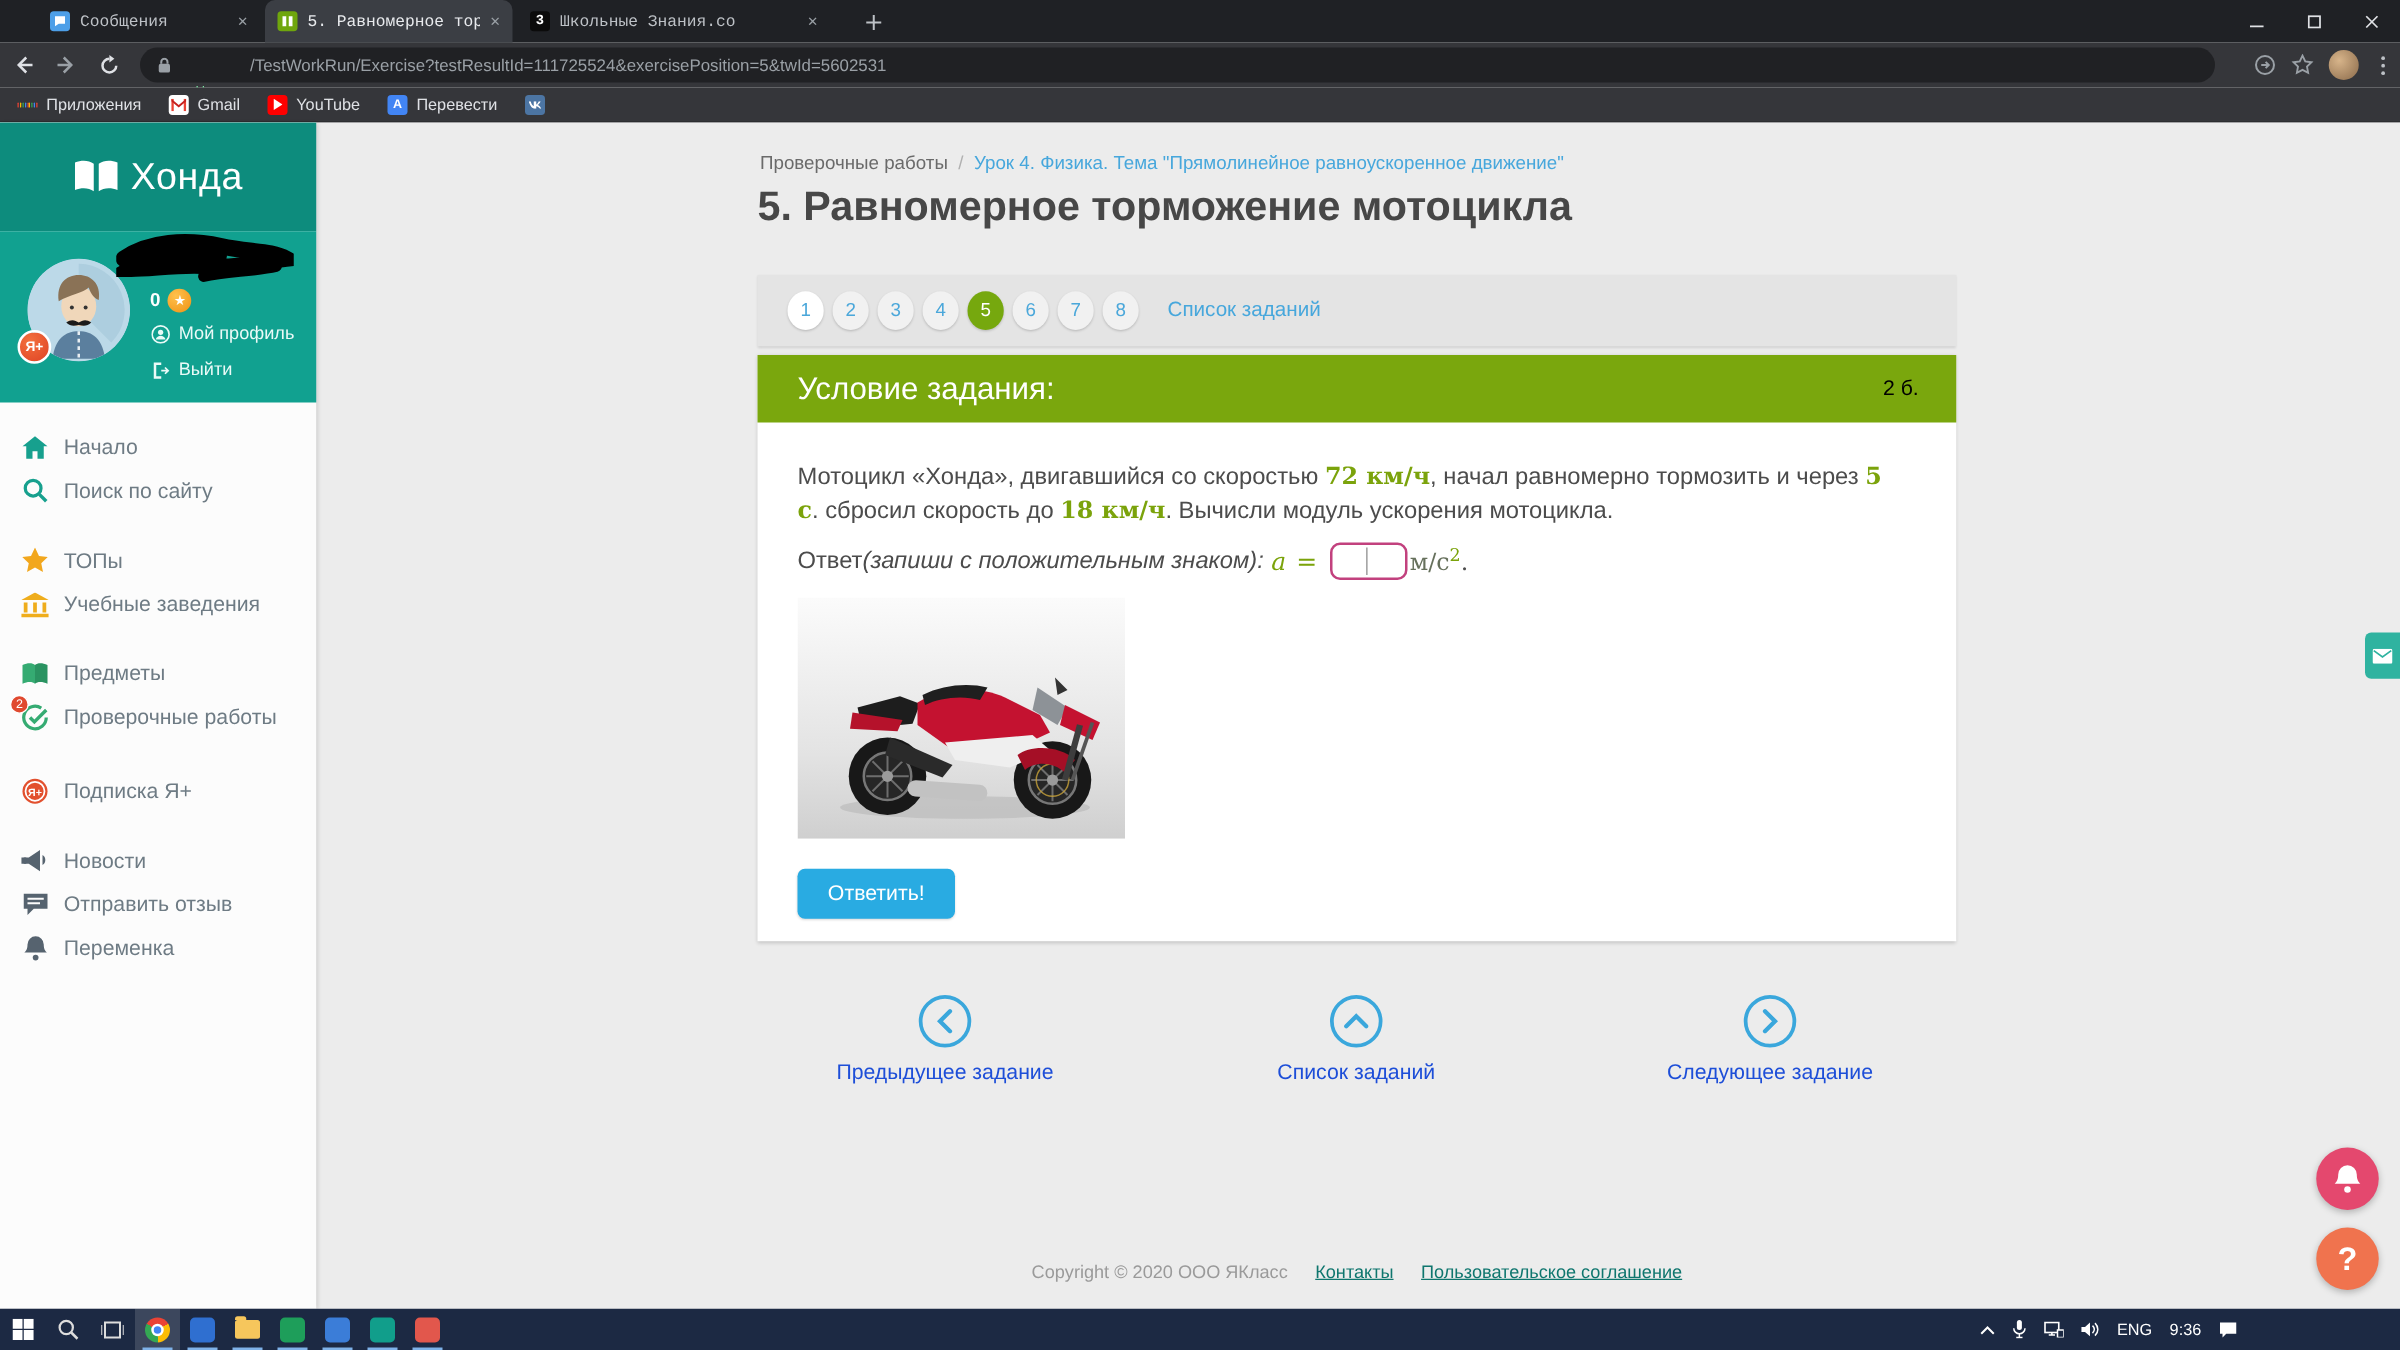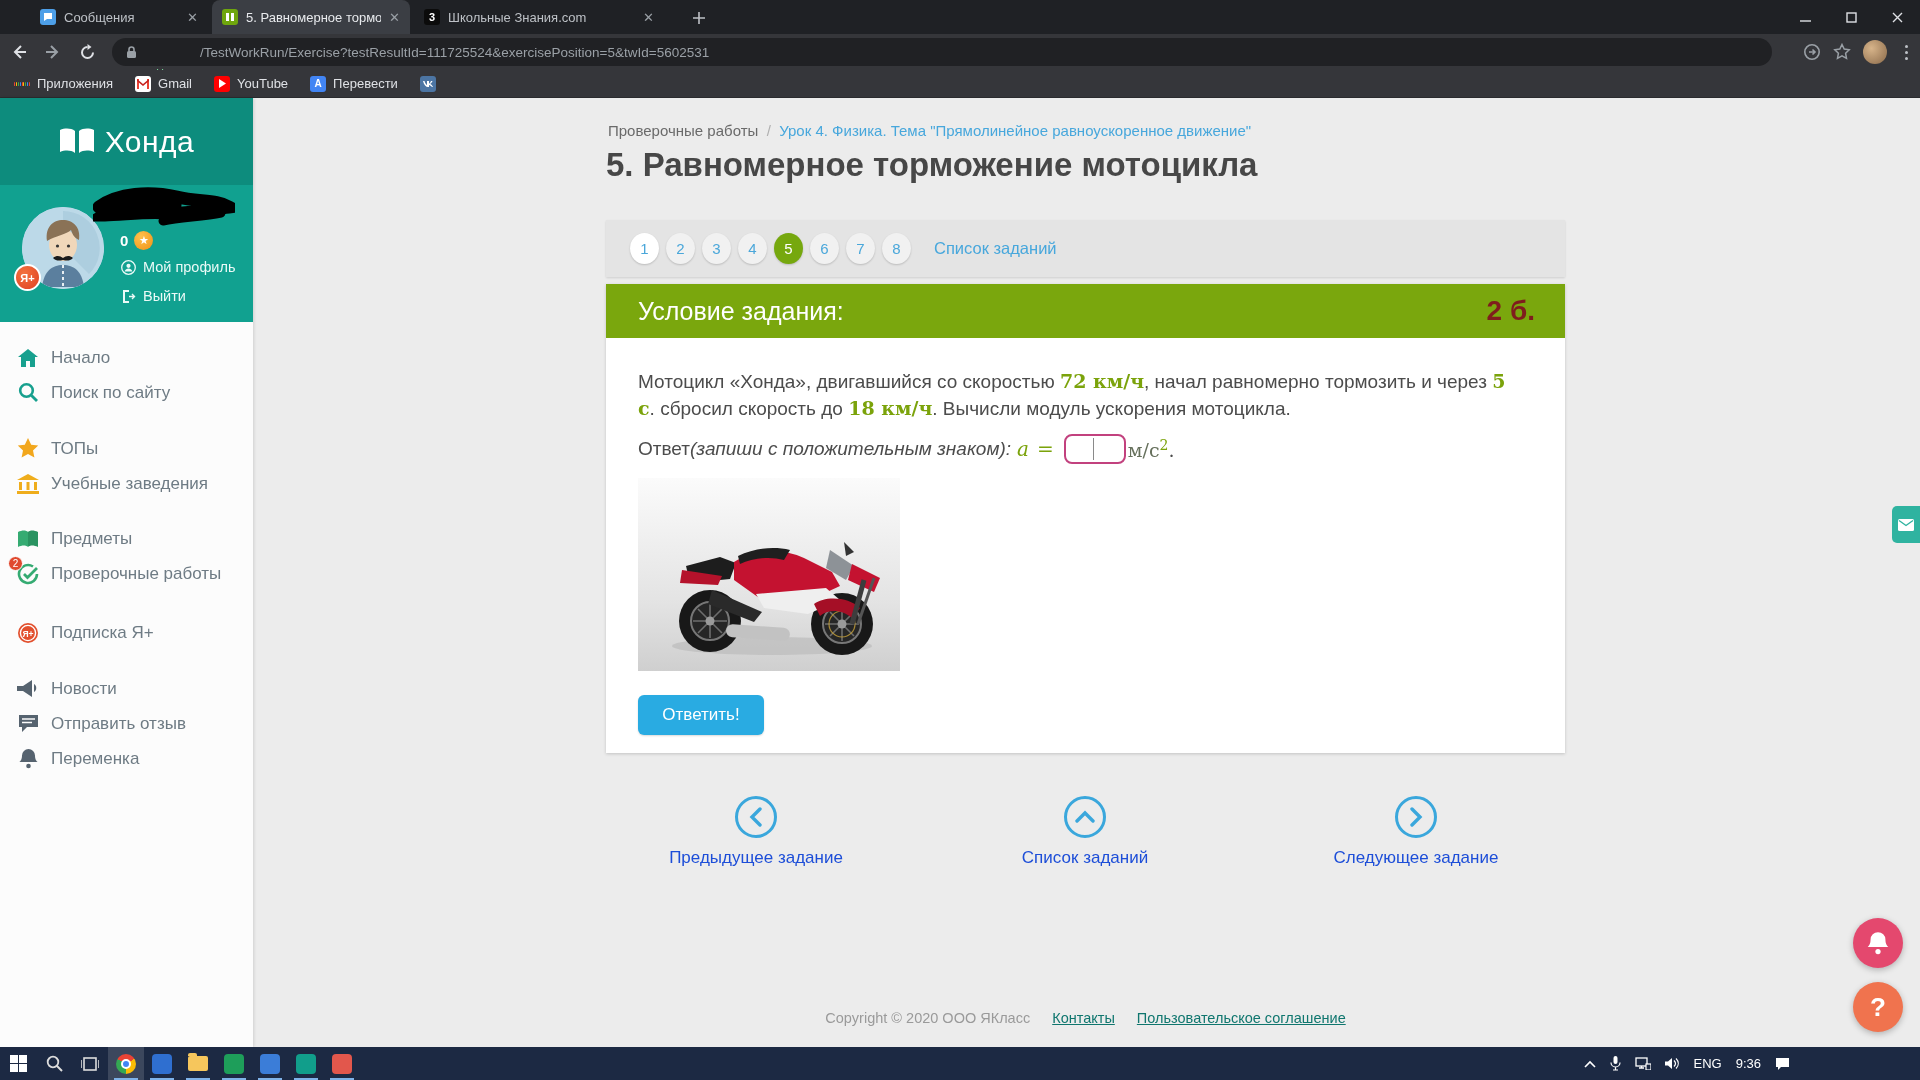--- a/index.html
+++ b/index.html
@@ -1,21 +1,21 @@
 <!DOCTYPE html>
 <html><head>
 <meta charset="utf-8">
 <style>
   * { margin:0; padding:0; box-sizing:border-box; }
   html,body { width:1920px; height:1080px; overflow:hidden; }
   body { font-family:"Liberation Sans","DejaVu Sans",sans-serif; background:#ececec; }
   .stage { position:relative; width:1920px; height:1080px; }
 
   
-  .tabbar { position:absolute; top:0; left:0; width:100%; height:34px; background:#1f2125; }
+  .tabbar { position:absolute; top:0; left:0; width:100%; height:34px; background:#1f2125;font-family:Liberation Mono, monospace; }
   .tab { position:absolute; top:0; height:34px; display:flex; align-items:center; gap:8px;
          padding:0 10px; color:#bdc1c6; font-size:13px; }
   .tab .ttl { white-space:nowrap; overflow:hidden; max-width:140px; }
   .tab.active { background:#3b3e44; border-radius:8px 8px 0 0; color:#e8eaed; }
   .tab1 { left:30px; width:178px; }
   .tab2 { left:212px; width:198px; }
   .tab3 { left:414px; width:250px; }
   .tab .fav { width:16px; height:16px; flex:0 0 16px; border-radius:3px; display:flex;
               align-items:center; justify-content:center; }
   .fav-chat { background:#4d9fe8; }
@@ -81,21 +81,21 @@
   .qnum { width:29px; height:31px; border-radius:50%; background:#f1f1f1; color:#4aa7da; font-size:15px;
           display:flex; align-items:center; justify-content:center; box-shadow:0 1px 2px rgba(0,0,0,.18); }
   .qnum.first { background:#ffffff; }
   .qnum.active { background:#76a80e; color:#fff; }
   .list-link { color:#47a7dc; font-size:16.5px; margin-left:16px; }
 
   .cond-box { position:absolute; left:606px; top:186px; width:959px; height:469px; background:#fff;
               box-shadow:0 1px 3px rgba(0,0,0,.18); }
   .cond-head { height:54px; background:#7aa70d; display:flex; align-items:center; padding:0 30px 0 32px; }
   .cond-head .t { color:#fff; font-size:25px; font-weight:500; }
-  .cond-head .pts { margin-left:auto; color:#7f1d1d; font-size:28px;font-weight:bold; }
+  .cond-head .pts { margin-left:auto; color:#000000; font-size:17px; }
   .cond-body { padding:30px 32px 0 32px; }
   .task-text { font-size:19px; color:#4c4c4c; line-height:27px; max-width:880px; }
   .gnum { font-family:"DejaVu Serif",serif; font-weight:bold; color:#7ba30b; }
   .answer-row { margin-top:12px; font-size:19px; color:#4c4c4c; display:flex; align-items:center; flex-wrap:wrap; }
   .answer-row .hint { font-style:italic; }
   .mvar { font-family:"DejaVu Serif",serif; font-style:italic; color:#7ba30b; font-size:20px; margin-left:6px; }
   .meq  { font-family:"DejaVu Serif",serif; color:#7ba30b; font-size:20px; margin:0 10px 0 8px; }
   .ans-input { width:62px; height:30px; border:2px solid #c2417e; border-radius:8px; outline:none;
                font-size:17px; text-align:center; color:#333; background:#fff; position:relative; }
   .caret { position:relative; left:-33px; width:0; height:0; }

